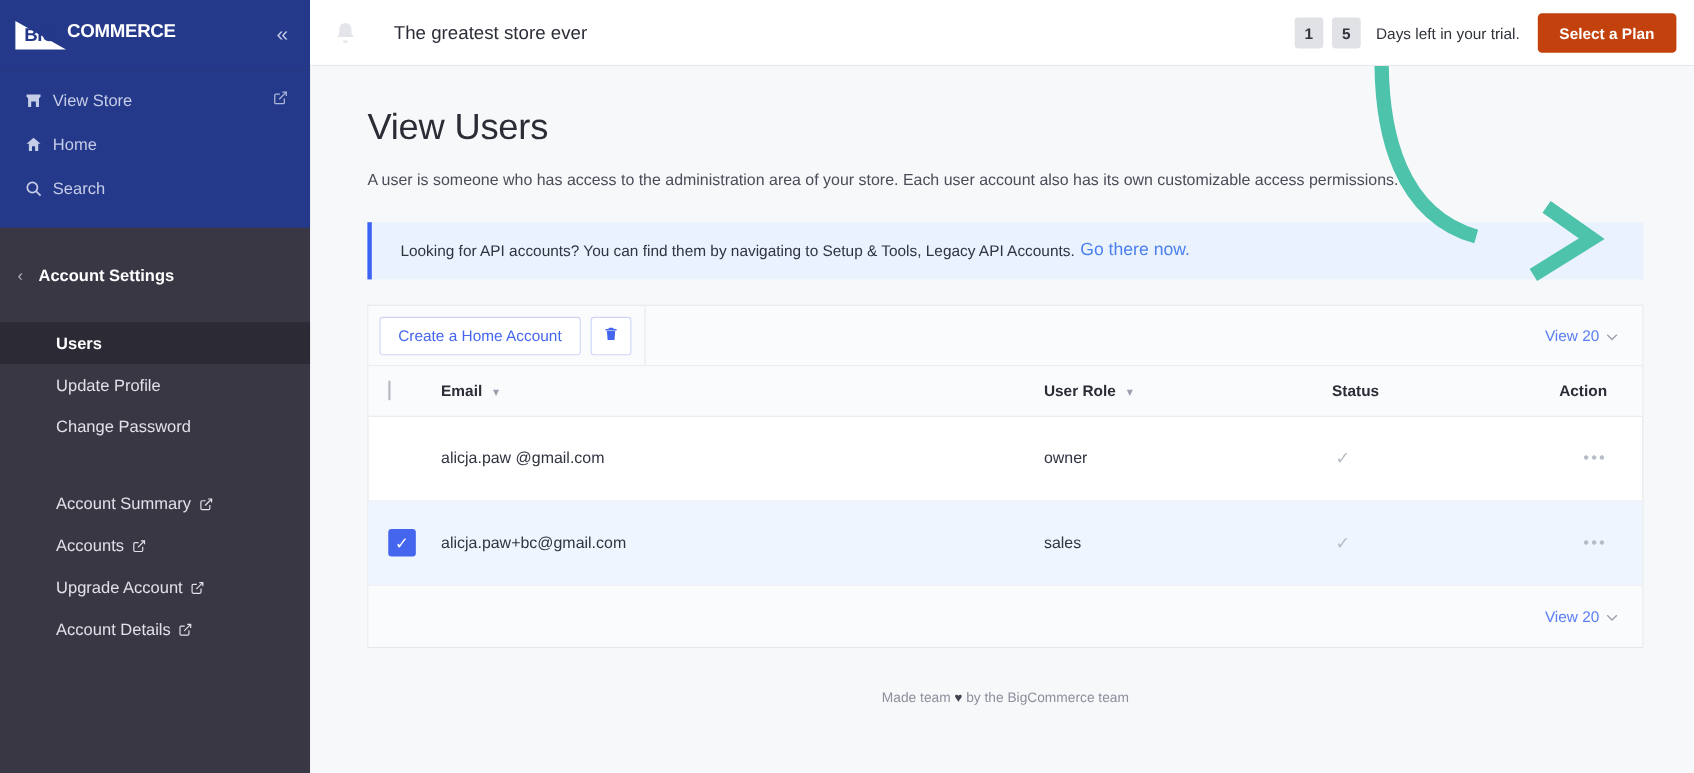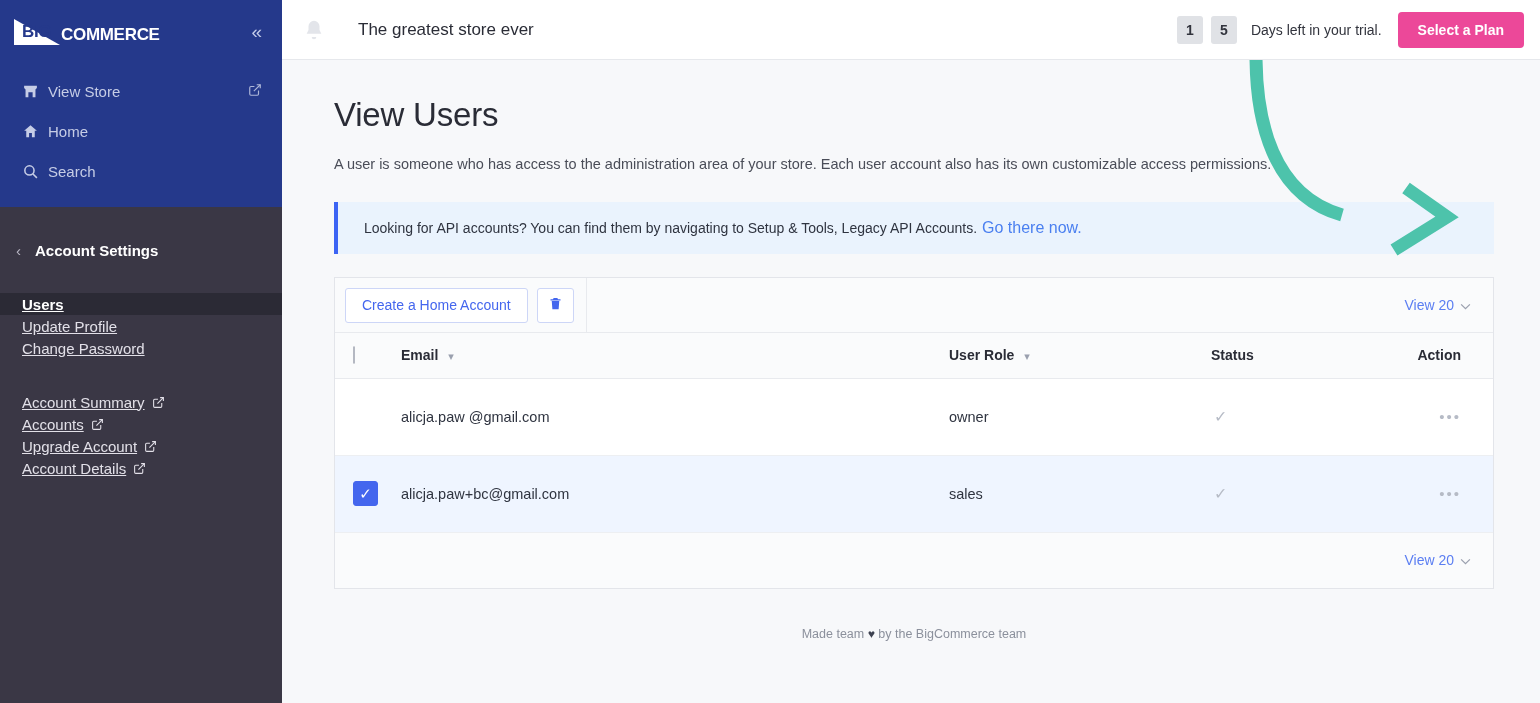--- a/index.html
+++ b/index.html
@@ -6,57 +6,57 @@
   html, body {
     width: 1540px; height: 703px;
     font-family: "Liberation Sans", sans-serif;
     background: #ffffff; overflow: hidden;
   }
   .app { display: flex; width: 1540px; height: 703px; }
 
   
   .sidebar { width: 282px; height: 703px; flex: 0 0 282px; background: #3a3745; display: flex; flex-direction: column; }
   .sb-brand { height: 63px; background: #25398b; display: flex; align-items: center; padding: 0 20px 0 14px; }
-  .logo { display: flex; align-items: flex-end; gap: 0; position: relative; }
+  .logo { display: flex; align-items: flex-start; gap: 0; position: relative; }
   .logo-mark { width: 46px; height: 26px; position: relative; margin-right: 1px; }
   .logo-tri { position: absolute; left: 0; top: 0; width: 0; height: 0;
      border-left: 46px solid #ffffff; border-top: 26px solid transparent; }
   .logo-big { position: absolute; left: 8px; top: 4px; font-size: 17px; font-weight: 700;
      color: #25398b; letter-spacing: -0.4px; line-height: 18px; }
   .logo-word { color: #ffffff; font-size: 17px; font-weight: 700; letter-spacing: -0.3px; }
   .collapse-btn { margin-left: auto; color: #c2cae8; font-size: 19px; line-height: 1; cursor: pointer; }
 
   .sb-nav { background: #25398b; padding: 8px 0 16px 0; }
   .sb-link { display: flex; align-items: center; height: 40px; padding: 0 20px 0 22px; color: #c6cde6;
      font-size: 15px; cursor: pointer; }
   .sb-link .ic { width: 26px; display: flex; align-items: center; color: #c6cde6; }
   .sb-link .ext { margin-left: auto; opacity: .85; }
 
   .sb-section { height: 86px; display: flex; align-items: center; padding: 0 16px; }
   .sb-back { color: #b9b6c4; font-size: 15px; margin-right: 14px; cursor: pointer; }
   .sb-section-title { color: #ffffff; font-size: 15px; font-weight: 700; }
 
-  .sb-item { display: flex; align-items: center; height: 22px; padding: 0 16px 0 22px; color: #e2e0e8;
-     font-size: 15px; cursor: pointer; text-decoration: underline; }
+  .sb-item { display: flex; align-items: center; height: 38px; padding: 0 16px 0 51px; color: #e2e0e8;
+     font-size: 15px; cursor: pointer; }
   .sb-item.active { background: #2b2a35; font-weight: 700; color: #fff; }
   .sb-gap { height: 32px; }
   .sb-item .ext { margin-left: 7px; display: inline-flex; }
 
   
   .main { flex: 1; height: 703px; display: flex; flex-direction: column; background: #f7f8fa; min-width: 0; }
   .topbar { height: 60px; background: #ffffff; border-bottom: 1px solid #e6e8ec; display: flex;
      align-items: center; padding: 0 16px 0 10px; flex: 0 0 60px; }
   .bell { width: 44px; display: flex; justify-content: center; color: #e3e5ea; }
   .store-title { font-size: 17px; color: #2a2c36; margin-left: 22px; }
   .trial { margin-left: auto; display: flex; align-items: center; gap: 10px; }
   .digit { width: 26px; height: 28px; background: #e0e2e6; border-radius: 3px; display: flex;
      align-items: center; justify-content: center; font-size: 14px; font-weight: 700; color: #32343d; }
   .digits { display: flex; gap: 8px; }
   .trial-text { font-size: 14px; color: #32343d; margin-left: 4px; }
-  .plan-btn { background: #ec4899; color: #fff; font-size: 14px; font-weight: 700; border: none;
+  .plan-btn { background: #c2410c; color: #fff; font-size: 14px; font-weight: 700; border: none;
      border-radius: 4px; padding: 0 20px; height: 36px; cursor: pointer; margin-left: 6px;
      font-family: "Liberation Sans", sans-serif; }
 
   .content { flex: 1; overflow: hidden; padding: 36px 46px 0 52px; position: relative; }
   .page-title { font-size: 33px; font-weight: 300; color: #2a2c36; letter-spacing: -.2px; }
   .page-desc { font-size: 14.5px; color: #4a4d58; margin-top: 22px; }
 
   .banner { margin-top: 30px; background: #eaf3fd; border-left: 4px solid #3c64f4; height: 52px;
      display: flex; align-items: center; padding-left: 26px; }
   .banner-text { font-size: 14px; color: #2f3440; }

